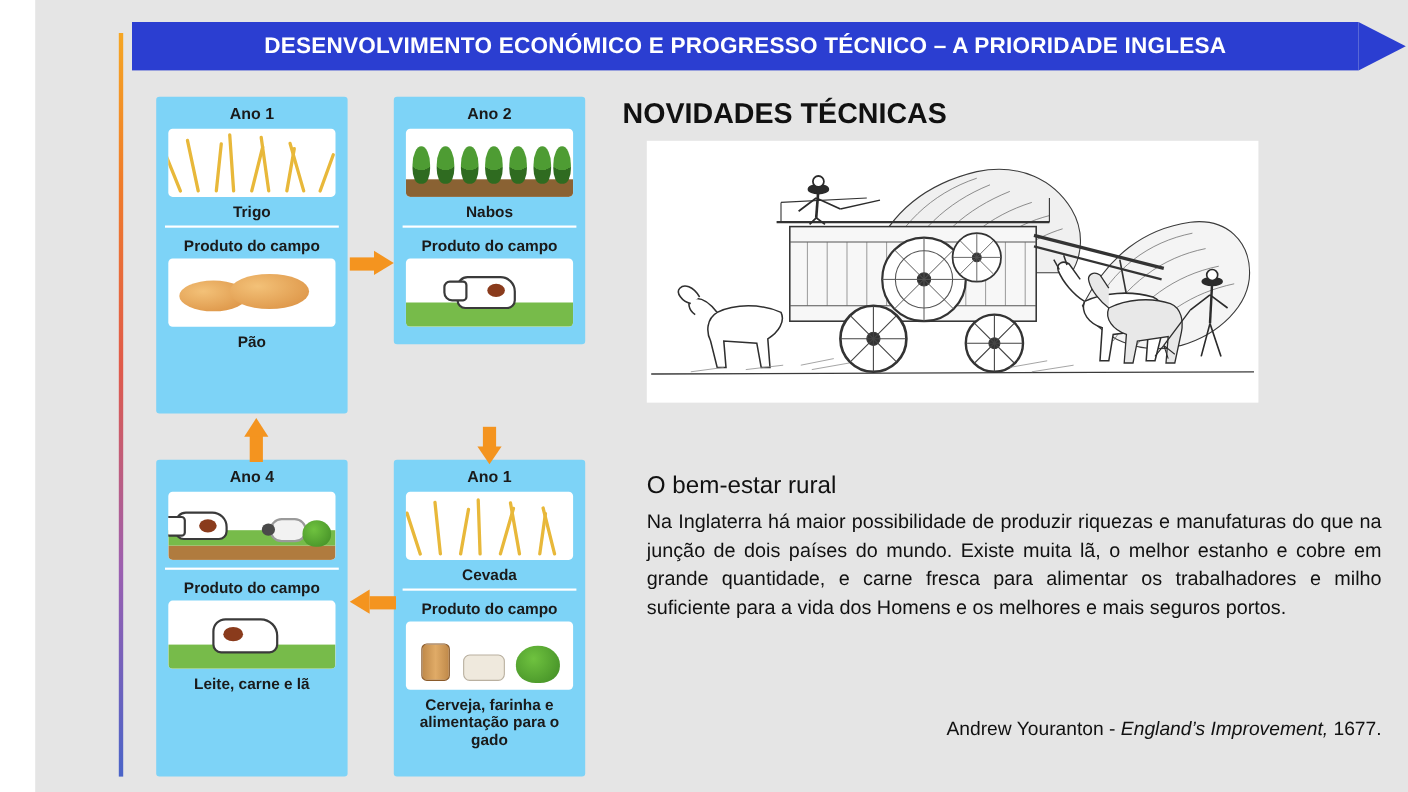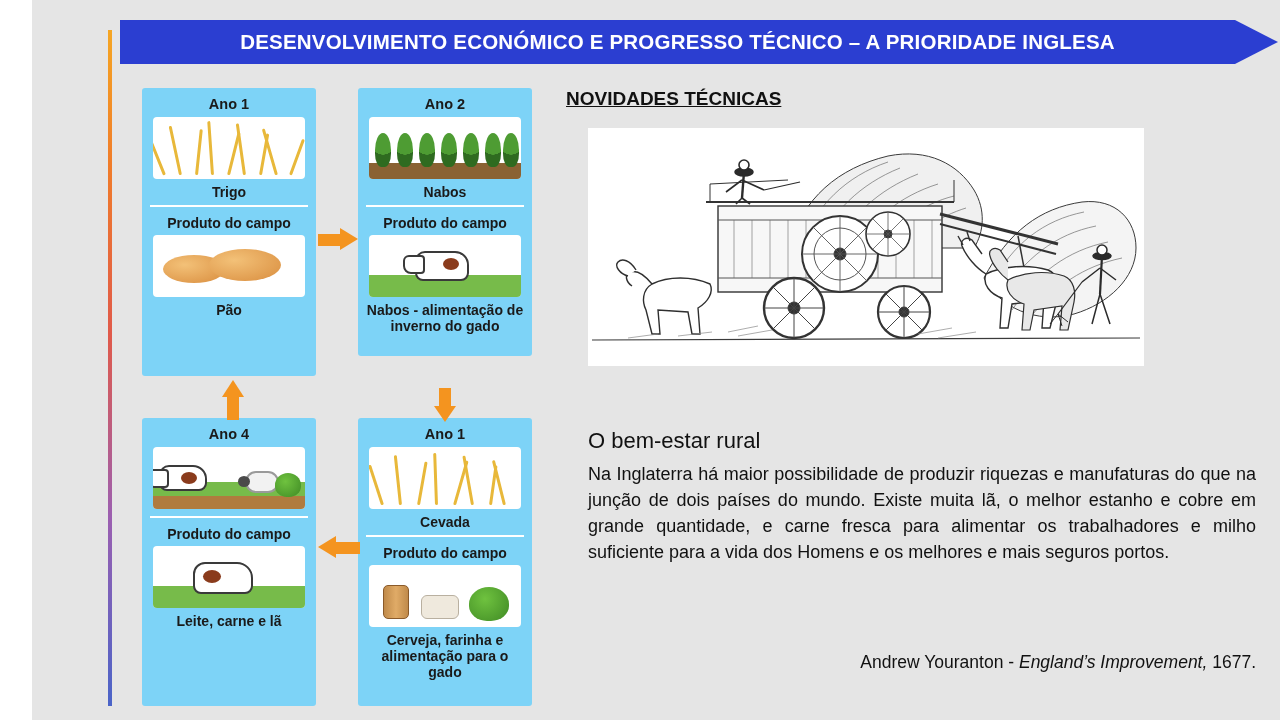--- a/index.html
+++ b/index.html
@@ -178,23 +178,22 @@
   }
 
   
   .arrow { position: absolute; }
   .arrow .shaft { position:absolute; background:#f4941f; }
   .arrow .head { position:absolute; width:0; height:0; }
 
   
   .right { position: absolute; left: 534px; top: 88px; width: 700px; }
   .h-novidades {
-    font-size: 19px; font-weight: bold; color: #111;
+    font-size: 26px; font-weight: bold; color: #111;
     margin: 0 0 12px 0;
-    text-decoration: underline;
   }
   .engraving-wrap {
     position: absolute; left: 556px; top: 128px;
     width: 556px; height: 238px;
     background: #ffffff;
     overflow: hidden;
   }
   .fig-caption {
     position: absolute; left: 556px; top: 371px; width: 640px;
     font-size: 12.5px; font-weight: bold; color: #6f6f6f;
@@ -250,42 +249,41 @@
       <div class="subhead">Produto do campo</div>
       <div class="pic">
         <div class="bread">
           <i style="left:0; top:8px; width:62px; height:28px;"></i>
           <i style="left:46px; top:2px; width:72px; height:32px;"></i>
         </div>
       </div>
       <div class="caption">Pão</div>
     </div>
 
-    <div class="card" style="left:216px; top:0; width:174px; height:268px;">
+    <div class="card" style="left:216px; top:0; width:174px; height:225px;">
       <div class="card-year">Ano 2</div>
       <div class="pic">
         <div class="soil"></div>
         <div class="turnip-row">
           <span style="left:2px"></span>
             <span style="left:24px"></span>
           <span style="left:46px"></span>
             <span style="left:68px"></span>
           <span style="left:90px"></span>
             <span style="left:112px"></span>
           <span style="left:130px"></span>
         </div>
       </div>
       <div class="caption">Nabos</div>
       <div class="divider"></div>
       <div class="subhead">Produto do campo</div>
       <div class="pic">
         <div class="grass"></div>
         <div class="cow"></div>
       </div>
-      <div class="caption">Nabos - alimentação de inverno do gado</div>
     </div>
 
     <div class="card" style="left:0; top:330px; width:174px; height:288px;">
       <div class="card-year">Ano 4</div>
       <div class="pic">
         <div class="soil2"></div>
         <div class="grass" style="height:14px; bottom:13px;"></div>
         <div class="cow" style="left:6px; bottom:18px; width:48px; height:26px;"></div>
         <div class="sheep"></div>
         <div class="bush" style="right:4px; bottom:12px; width:26px; height:24px;"></div>

